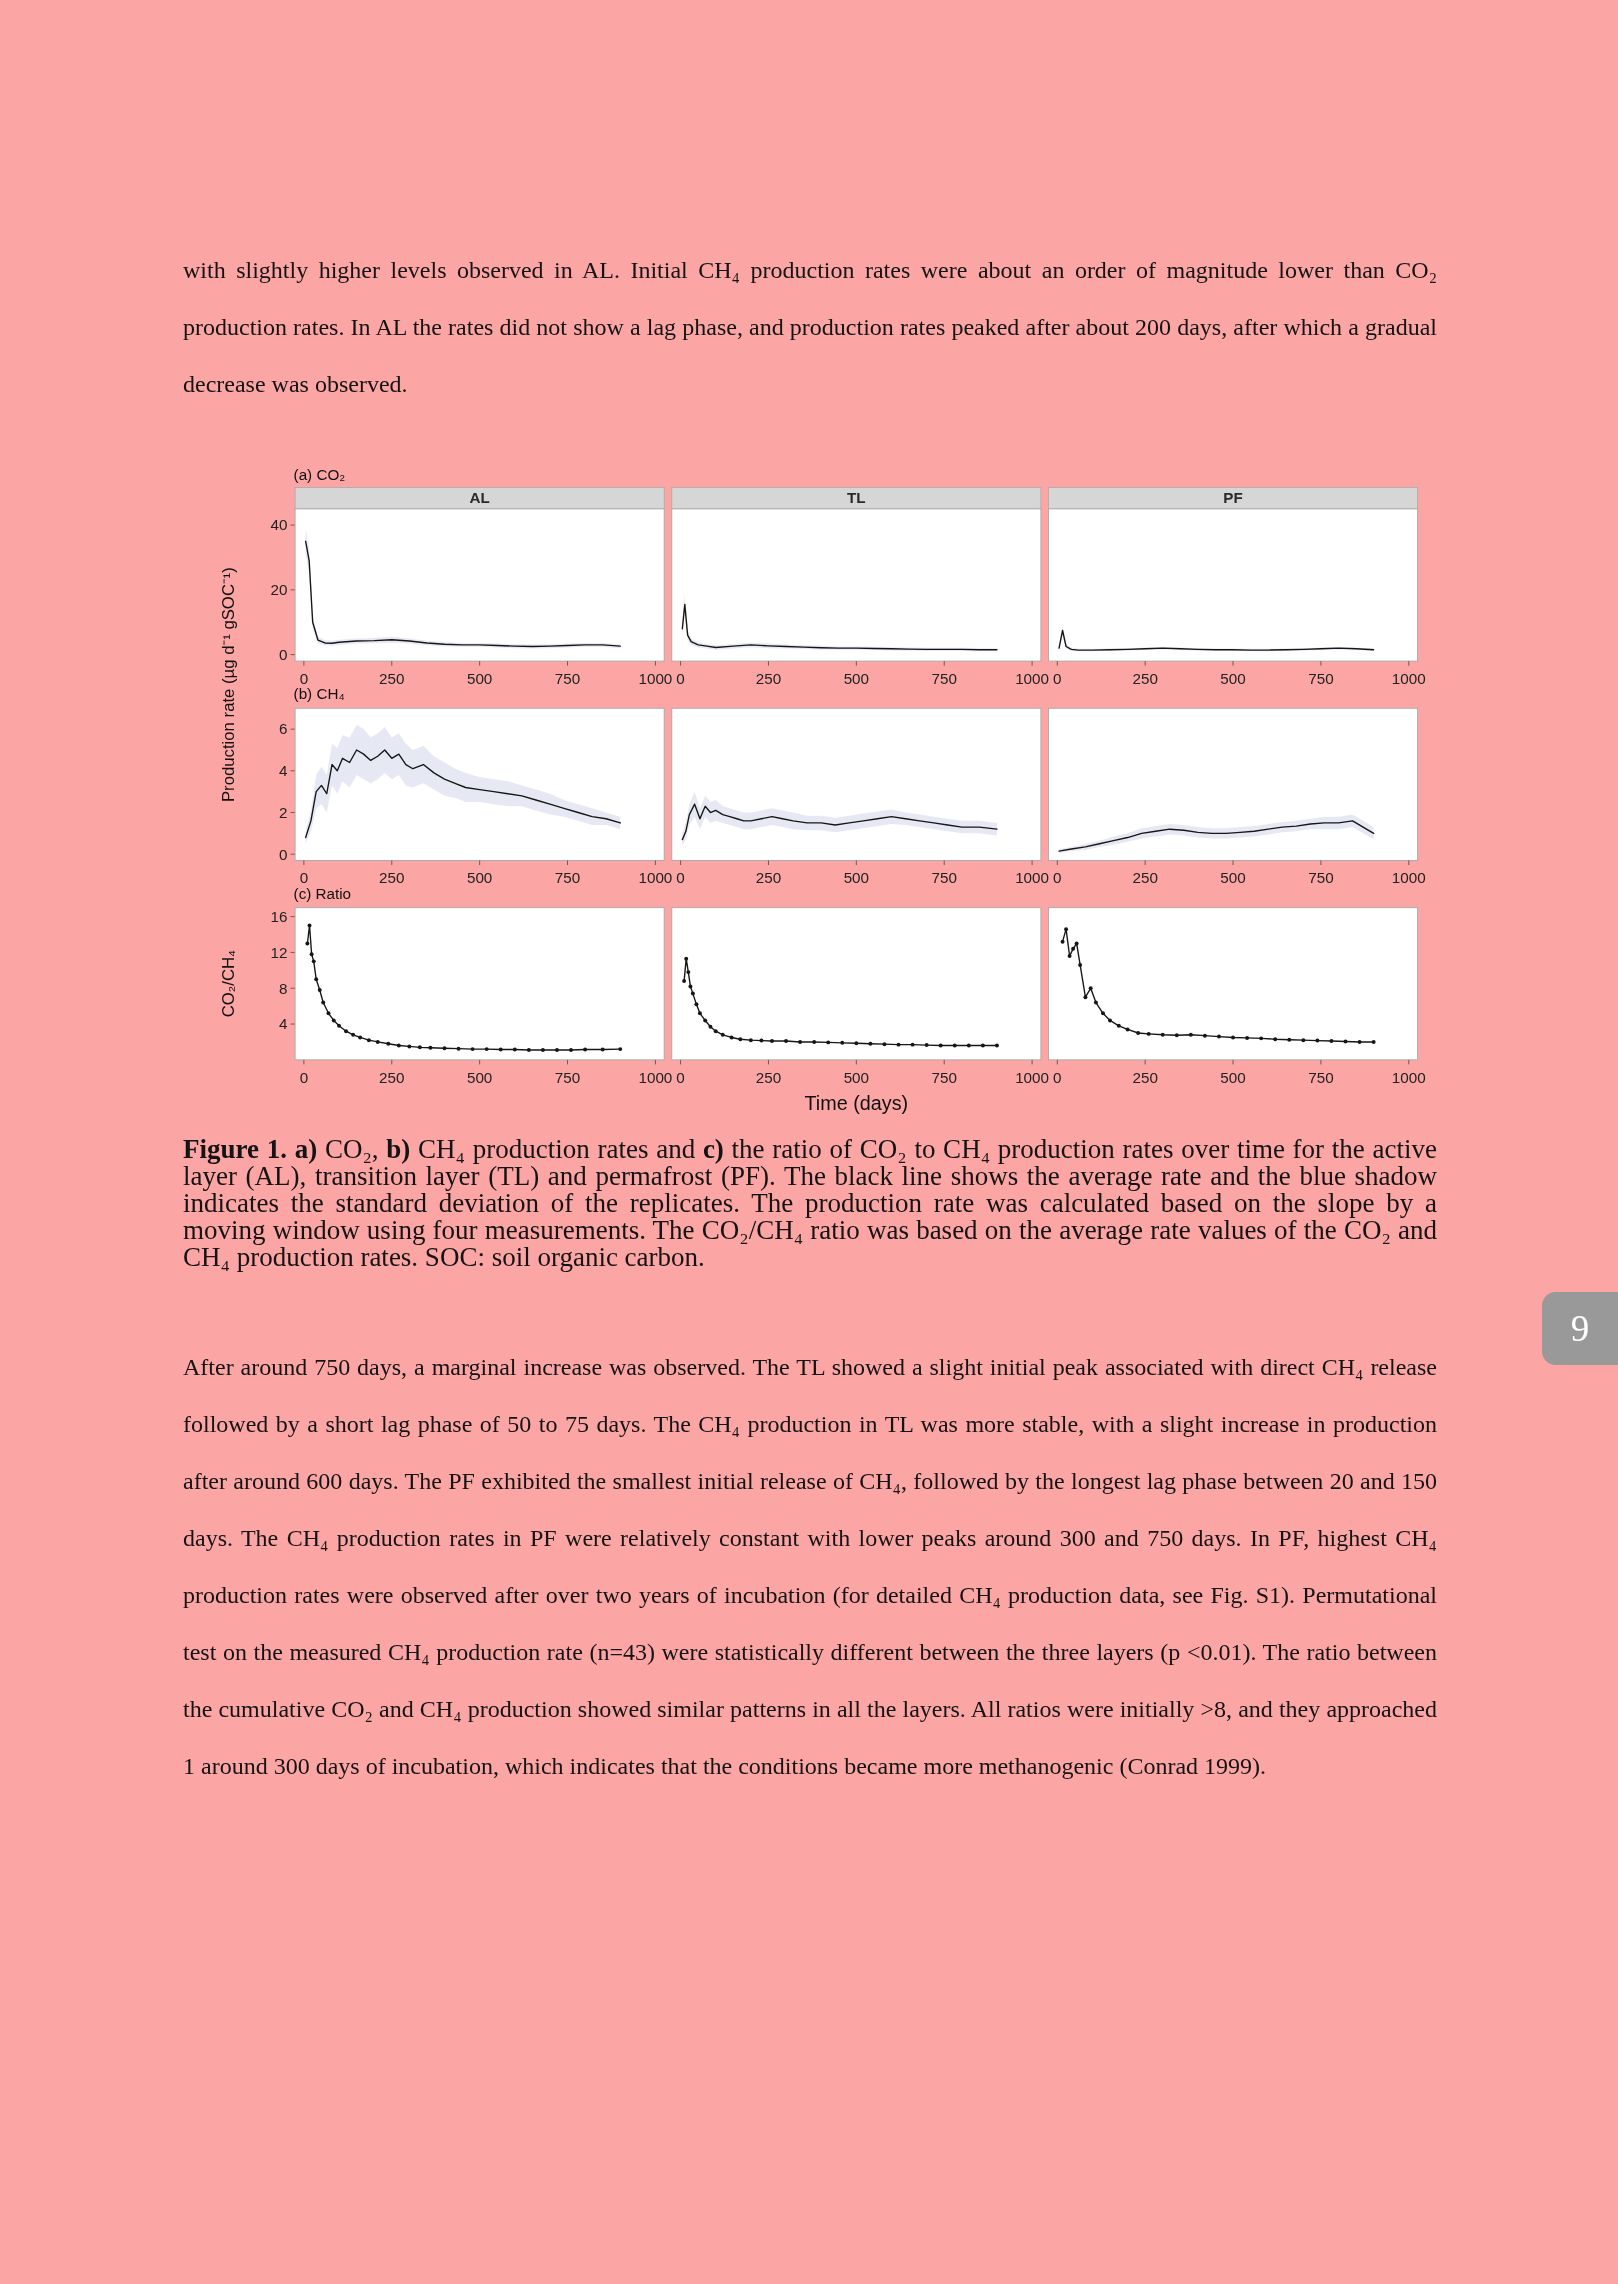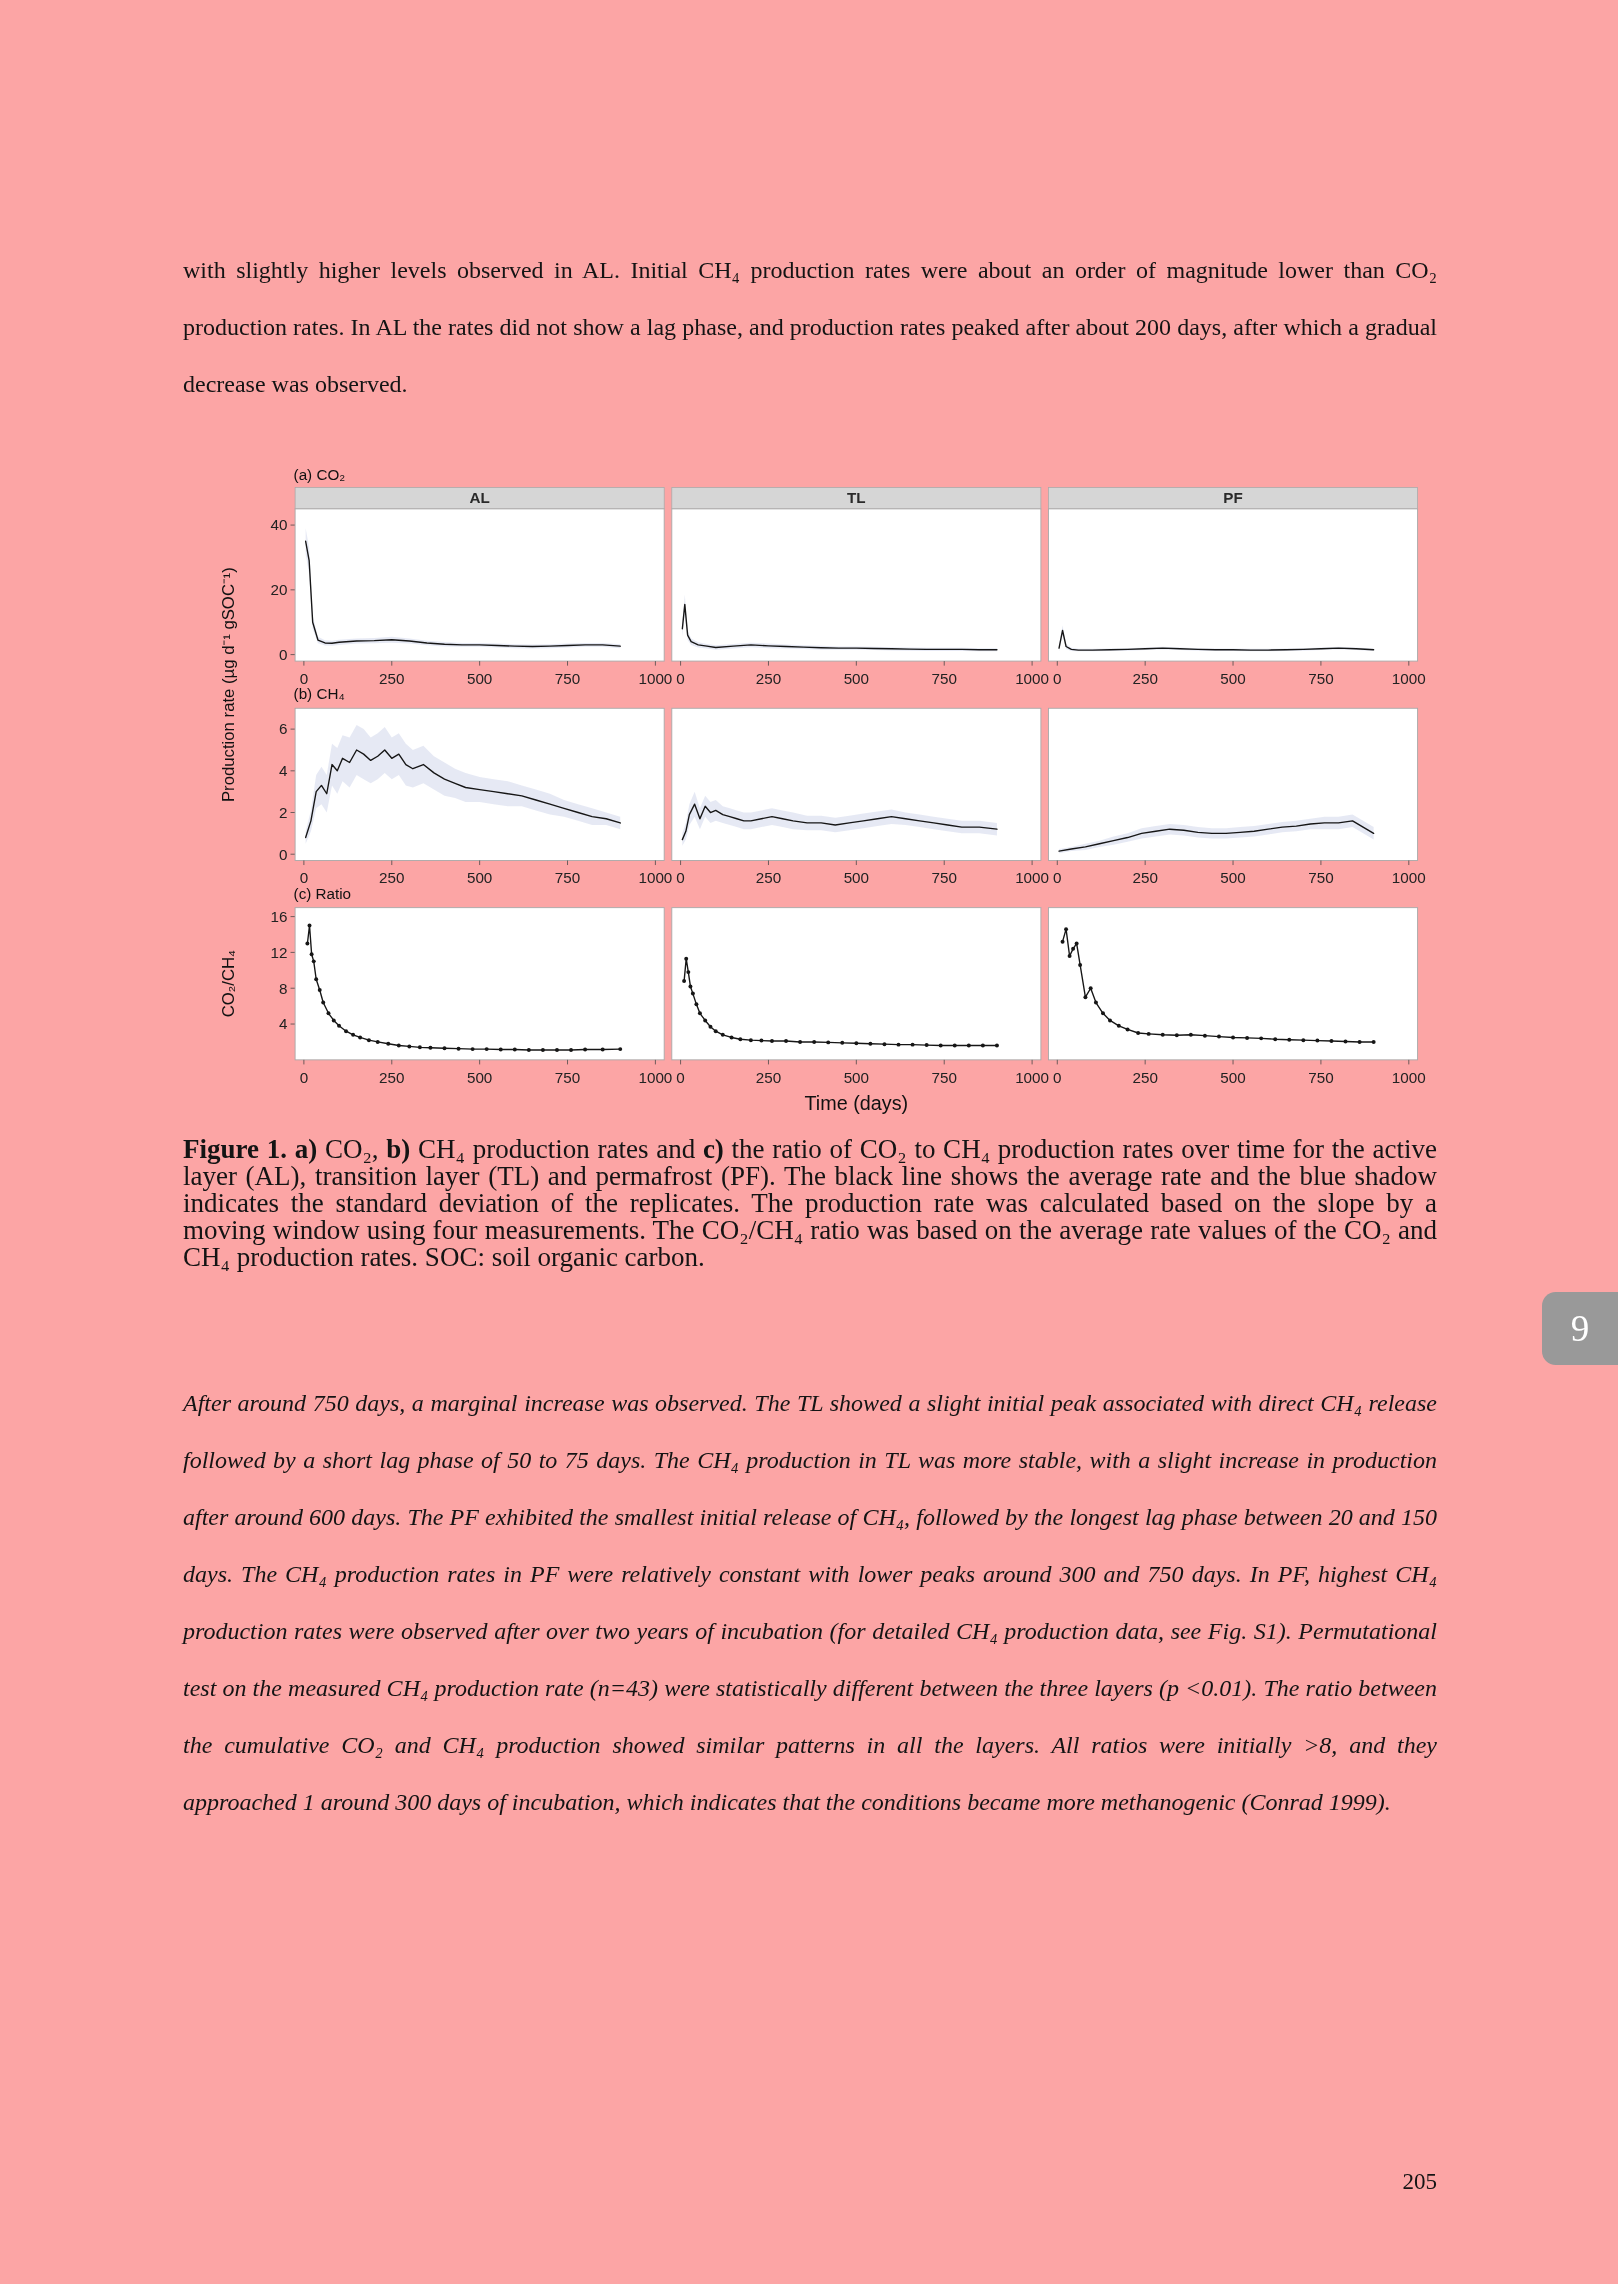--- a/index.html
+++ b/index.html
@@ -15,21 +15,21 @@
   .body-par{
     position:absolute;
     left:183px;
     width:1254px;
     font-size:24px;
     line-height:57px;
     text-align:justify;
     margin:0;
   }
   #p1{top:242px;}
-  #p2{top:1375px;font-style:italic;}
+  #p2{top:1339px;}
   .fig{
     position:absolute;
     left:219px;
     top:466px;
     width:1210px;
     height:655px;
   }
   .caption{
     position:absolute;
     left:183px;
@@ -317,20 +317,19 @@
         <circle cx="1517.2619047619048" cy="756.4705882352941" r="2.6" fill="#161616"></circle>
         <text x="20" y="287" font-size="22" fill="#111" text-anchor="middle" transform="rotate(-90 20 287)">Production rate (µg d⁻¹ gSOC⁻¹)</text>
         <text x="20" y="680" font-size="22" fill="#111" text-anchor="middle" transform="rotate(-90 20 680)">CO₂/CH₄</text>
         <text x="837.5" y="846" font-size="26" fill="#111" text-anchor="middle">Time (days)</text>
       </svg></div>
 
   <p class="caption"><span style="font-weight: bold;">Figure 1. </span><span style="font-weight: bold;">a)</span><span> CO₂, </span><span style="font-weight: bold;">b)</span><span> CH₄ production rates and </span><span style="font-weight: bold;">c)</span><span> the ratio of CO₂ to CH₄ production rates over time for the active layer (AL), transition layer (TL) and permafrost (PF). The black line shows the average rate and the blue shadow indicates the standard deviation of the replicates. The production rate was calculated based on the slope by a moving window using four measurements. The CO₂/CH₄ ratio was based on the average rate values of the CO₂ and CH₄ production rates. SOC: soil organic carbon.</span></p>
 
   <p id="p2" class="body-par">After around 750 days, a marginal increase was observed. The TL showed a slight initial peak associated with direct CH₄ release followed by a short lag phase of 50 to 75 days. The CH₄ production in TL was more stable, with a slight increase in production after around 600 days. The PF exhibited the smallest initial release of CH₄, followed by the longest lag phase between 20 and 150 days. The CH₄ production rates in PF were relatively constant with lower peaks around 300 and 750 days. In PF, highest CH₄ production rates were observed after over two years of incubation (for detailed CH₄ production data, see Fig. S1). Permutational test on the measured CH₄ production rate (n=43) were statistically different between the three layers (p &lt;0.01). The ratio between the cumulative CO₂ and CH₄ production showed similar patterns in all the layers. All ratios were initially &gt;8, and they approached 1 around 300 days of incubation, which indicates that the conditions became more methanogenic (Conrad 1999).</p>
 
-  <p class="pagenum">205</p>
 
   <div class="side-tab">
     <span>9</span>
   </div>
 
 </div>
 
 
 </body></html>

